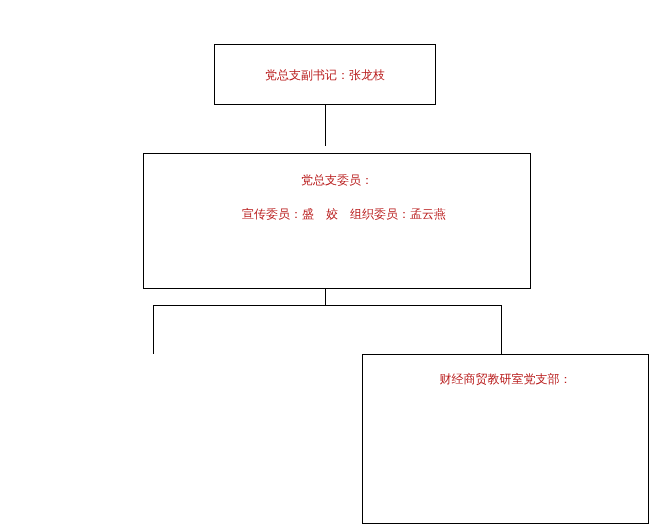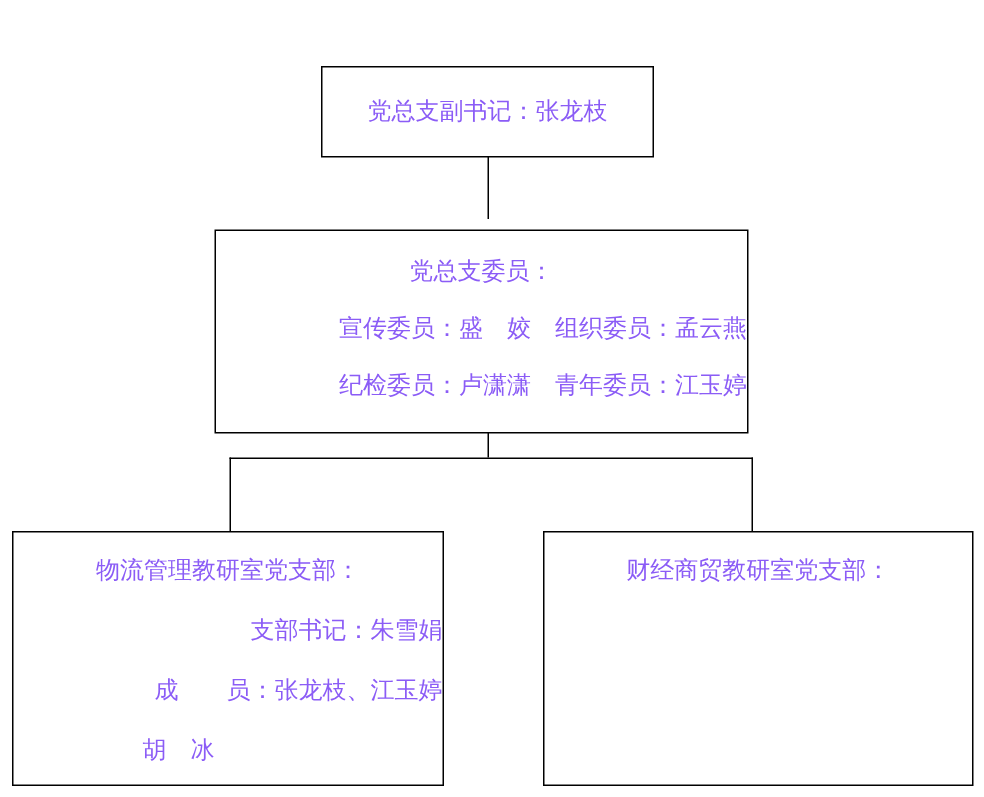--- a/index.html
+++ b/index.html
@@ -22,48 +22,48 @@
   .node-box {
     position: absolute;
     box-sizing: border-box;
     border: 1px solid #000000;
     background: #ffffff;
     display: flex;
     flex-direction: column;
     justify-content: center;
   }
   .node-line {
-    font-size: 16px;
+    font-size: 12px;
     line-height: 1.0;
     white-space: pre;
-    color: #8b5cf6;
+    color: #b91c1c;
   }
   .line-center {
     text-align: center;
   }
   .line-indent {
     padding-left: 14px;
-    text-align: right;
+    text-align: center;
   }
   .line-indent-deep {
     padding-left: 86px;
     text-align: left;
   }
 
   
   #node-top {
     left: 214px;
     top: 44px;
     width: 222px;
     height: 61px;
   }
   #node-committee {
     left: 143px;
     top: 153px;
-    width: 356px;
+    width: 388px;
     height: 136px;
     justify-content: flex-start;
     padding-top: 20px;
   }
   #node-committee .node-line { margin-bottom: 22px; }
   #node-committee .node-line:last-child { margin-bottom: 0; }
 
   #node-branch-left {
     left: 8px;
     top: 354px;
@@ -126,32 +126,25 @@
 
   <div class="node-box" id="node-top">
     <div class="node-line line-center">党总支副书记：张龙枝</div>
   </div>
 
   <div class="conn conn-v" id="conn-top-to-committee"></div>
 
   <div class="node-box" id="node-committee">
     <div class="node-line line-center">党总支委员：</div>
     <div class="node-line line-indent">宣传委员：盛　姣　组织委员：孟云燕</div>
-    <div class="node-line line-indent">纪检委员：卢潇潇　青年委员：江玉婷</div>
   </div>
 
   <div class="conn conn-v" id="conn-committee-stub"></div>
   <div class="conn conn-h" id="conn-branch-bar"></div>
   <div class="conn conn-v" id="conn-drop-left"></div>
   <div class="conn conn-v" id="conn-drop-right"></div>
 
-  <div class="node-box" id="node-branch-left">
-    <div class="node-line line-center">物流管理教研室党支部：</div>
-    <div class="node-line line-indent">支部书记：朱雪娟</div>
-    <div class="node-line line-indent">成　　员：张龙枝、江玉婷</div>
-    <div class="node-line line-indent-deep">胡　冰</div>
-  </div>
 
   <div class="node-box" id="node-branch-right">
     <div class="node-line line-center">财经商贸教研室党支部：</div>
   </div>
 
 </div>
 
 </body></html>

